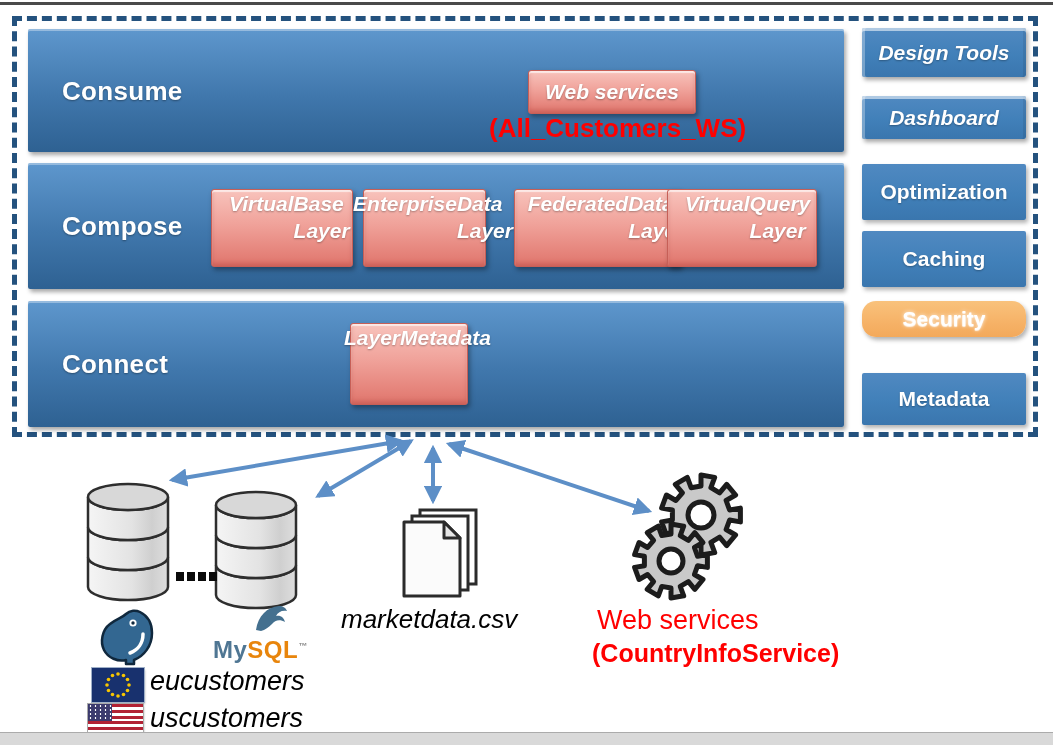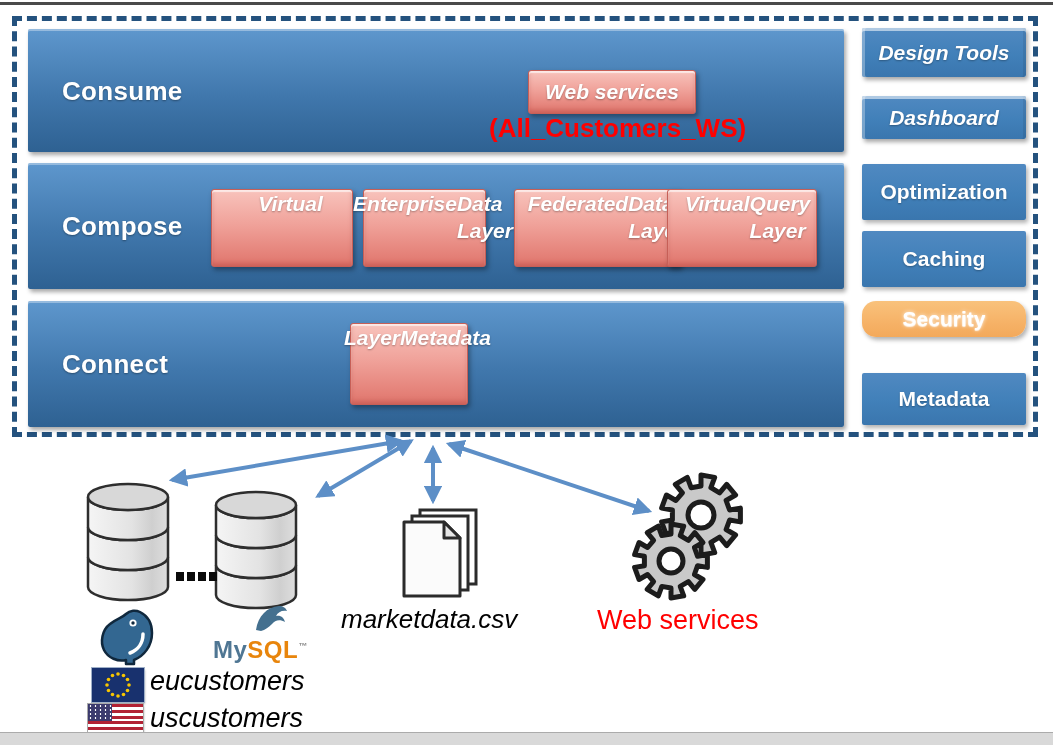--- a/index.html
+++ b/index.html
@@ -112,20 +112,21 @@
   <div class="btn btn-red btn-center ws-btn">
     <span>Web services</span>
   </div>
   <div class="annotation anno-consume">(All_Customers_WS)</div>
 
   <div class="layer-row row-compose">
     <div class="row-label">Compose</div>
   </div>
   <div class="btn btn-red btn-lines compose-btn cb-0">
     <span>Virtual</span>
+    <span>Base Layer</span>
   </div>
   <div class="btn btn-red btn-lines compose-btn cb-1">
     <span>Enterprise</span>
     <span>Data Layer</span>
   </div>
   <div class="btn btn-red btn-lines compose-btn cb-2">
     <span>Federated</span>
     <span>Data Layer</span>
   </div>
   <div class="btn btn-red btn-lines compose-btn cb-3">
@@ -251,15 +252,16 @@
 
   <svg class="abs" style="left:388px; top:506px;" width="96" height="96" viewBox="0 0 96 96">
     <rect x="32" y="4" width="56" height="74" fill="#ffffff" stroke="#2b2b2b" stroke-width="3"></rect>
     <rect x="24" y="10" width="56" height="74" fill="#ffffff" stroke="#2b2b2b" stroke-width="3"></rect>
     <path d="M16 16 h40 l16 16 v58 h-56 z" fill="#fbfbfb" stroke="#2b2b2b" stroke-width="3" stroke-linejoin="round"></path>
     <path d="M56 16 v16 h16 z" fill="#e6e6e6" stroke="#2b2b2b" stroke-width="3" stroke-linejoin="round"></path>
   </svg>
   <div class="src-label market-label">marketdata.csv</div>
 
   <div class="red-label ws-red">Web services</div>
+  <div class="red-label ws-red-anno">(CountryInfoService)</div>
 
   <div class="bottom-bar"></div>
 </div>
 
 </body></html>

